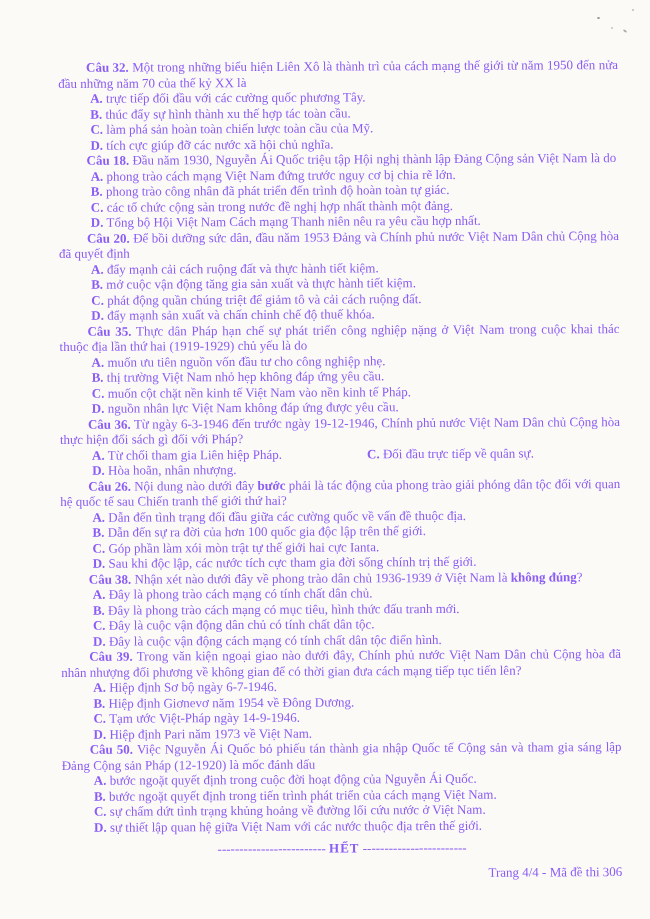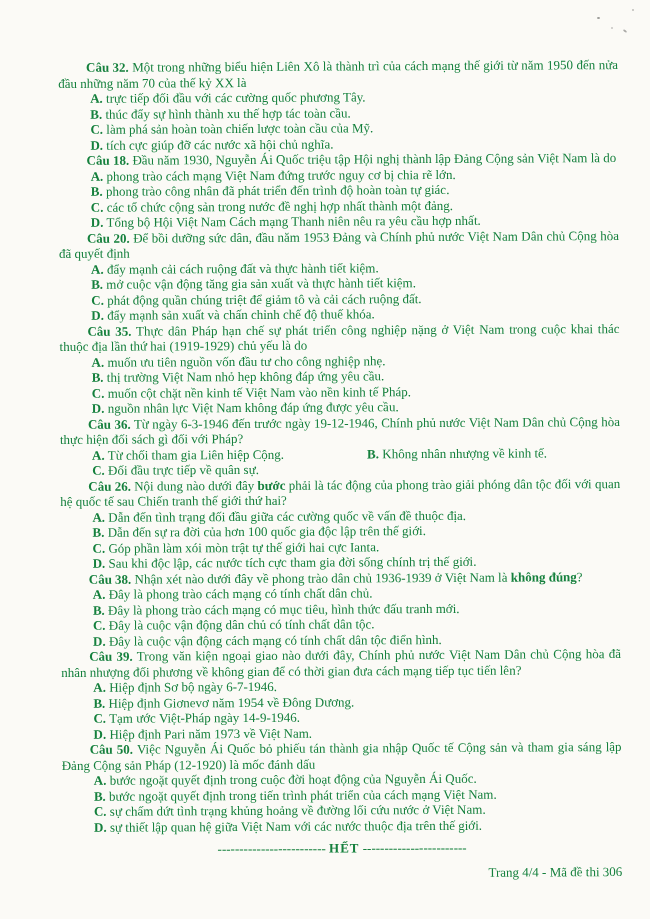--- a/index.html
+++ b/index.html
@@ -4,21 +4,21 @@
 <style>
   html, body { margin: 0; padding: 0; background: #e9e9e7; }
   .page {
     position: relative;
     width: 650px;
     height: 919px;
     margin: 0 auto;
     background: #fbfaf6;
     font-family: "Liberation Serif", "DejaVu Serif", serif;
     font-size: 13px;
-    color: #15803d;
+    color: #8b5cf6;
     overflow: hidden;
   }
   .content {
     position: absolute;
     left: 58px;
     top: 60px;
     width: 560px;
     line-height: 15.5px;
     transform: rotate(-0.3deg);
     transform-origin: 0 0;
@@ -108,23 +108,23 @@
             <div class="option"><b>A.</b><span> muốn ưu tiên nguồn vốn đầu tư cho công nghiệp nhẹ.</span></div>
             <div class="option"><b>B.</b><span> thị trường Việt Nam nhỏ hẹp không đáp ứng yêu cầu.</span></div>
             <div class="option"><b>C.</b><span> muốn cột chặt nền kinh tế Việt Nam vào nền kinh tế Pháp.</span></div>
             <div class="option"><b>D.</b><span> nguồn nhân lực Việt Nam không đáp ứng được yêu cầu.</span></div>
           </div>
   </div>
 
   <div class="question">
     <p class="stem"><b class="qnum">Câu 36.</b><span> Từ ngày 6-3-1946 đến trước ngày 19-12-1946, Chính phủ nước Việt Nam Dân chủ Cộng hòa thực hiện đối sách gì đối với Pháp?</span></p>
     <div class="options two-col">
-            <div class="option"><b>A.</b><span> Từ chối tham gia Liên hiệp Cộng.</span></div>
-            <div class="option"><b>B.</b><span> Không nhân nhượng về kinh tế.</span></div>
+            <div class="option"><b>A.</b><span> Từ chối tham gia Liên hiệp Pháp.</span></div>
             <div class="option"><b>C.</b><span> Đối đầu trực tiếp về quân sự.</span></div>
+            <div class="option"><b>D.</b><span> Hòa hoãn, nhân nhượng.</span></div>
           </div>
   </div>
 
   <div class="question">
     <p class="stem"><b class="qnum">Câu 26.</b><span> Nội dung nào dưới đây </span><b>bước</b><span> phải là tác động của phong trào giải phóng dân tộc đối với quan hệ quốc tế sau Chiến tranh thế giới thứ hai?</span></p>
     <div class="options">
             <div class="option"><b>A.</b><span> Dẫn đến tình trạng đối đầu giữa các cường quốc về vấn đề thuộc địa.</span></div>
             <div class="option"><b>B.</b><span> Dẫn đến sự ra đời của hơn 100 quốc gia độc lập trên thế giới.</span></div>
             <div class="option"><b>C.</b><span> Góp phần làm xói mòn trật tự thế giới hai cực Ianta.</span></div>
             <div class="option"><b>D.</b><span> Sau khi độc lập, các nước tích cực tham gia đời sống chính trị thế giới.</span></div>

